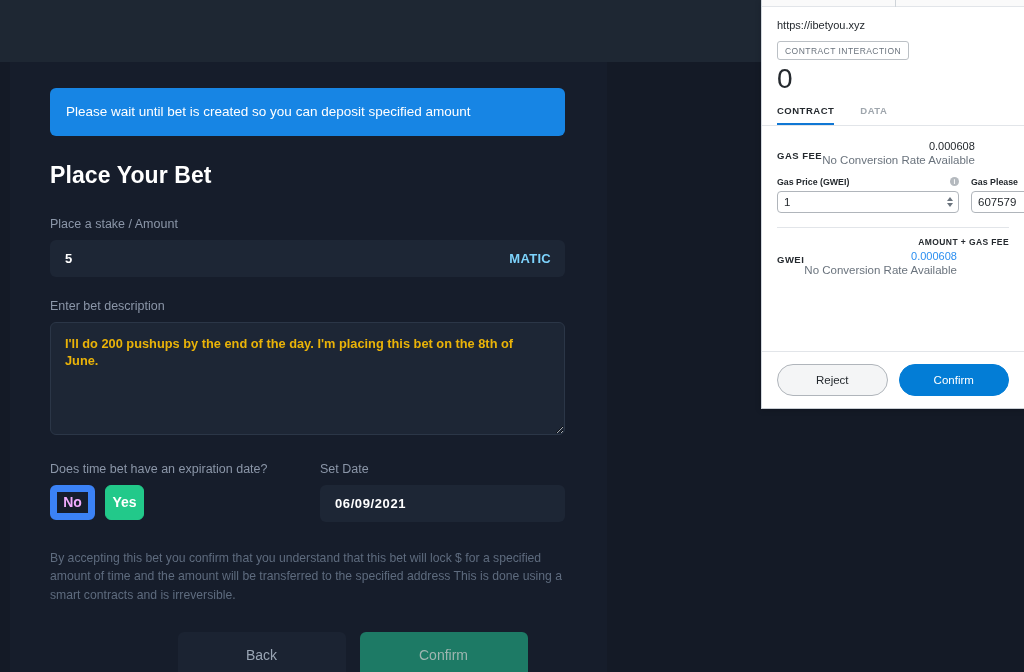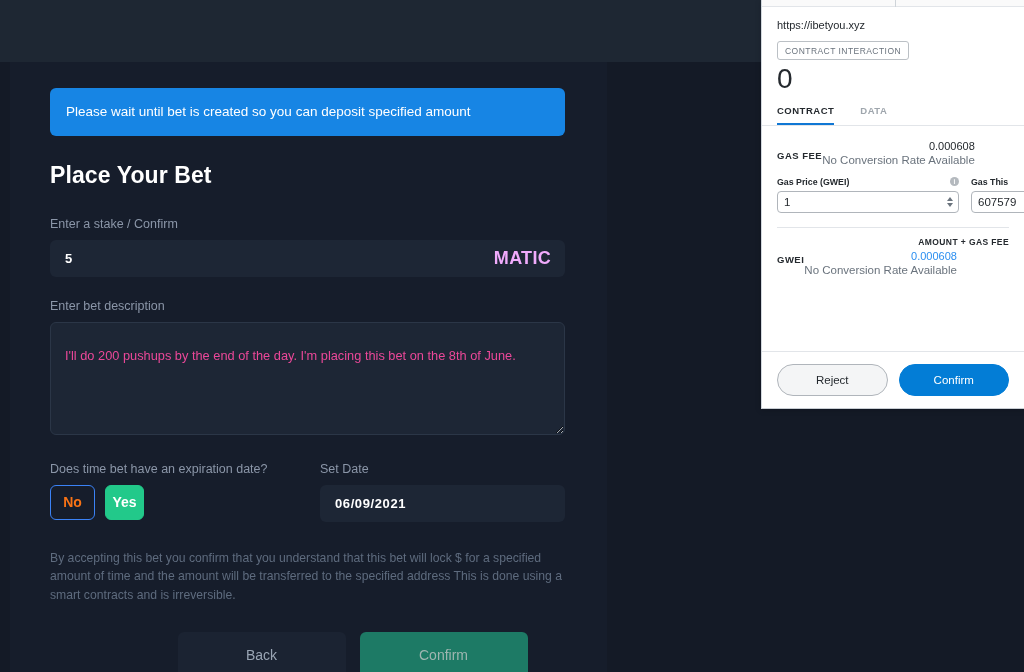--- a/index.html
+++ b/index.html
@@ -90,37 +90,37 @@
     background: transparent;
     border: none;
     outline: none;
     color: #ffffff;
     font-size: 13px;
     font-weight: bold;
     font-family: "Liberation Sans", sans-serif;
   }
 
   #stake-currency {
-    color: #f0abfc;
-    font-size: 18px;
+    color: #7dd3fc;
+    font-size: 13px;
     font-weight: bold;
     letter-spacing: 0.3px;
   }
 
   #desc-textarea {
     width: 100%;
     height: 113px;
     background: #1d2635;
     border: 1px solid #2b3647;
     border-radius: 6px;
-    color: #ec4899;
+    color: #eab308;
     font-size: 12.8px;
-    font-weight: normal;
-    font-family: "Liberation Sans", sans-serif;
-    padding: 24px 14px;
+    font-weight: bold;
+    font-family: "Liberation Sans", sans-serif;
+    padding: 12px 14px;
     outline: none;
     resize: vertical;
     line-height: 1.35;
     margin-bottom: 23px;
   }
 
   #expiry-row {
     display: flex;
     gap: 0;
     margin-bottom: 27px;
@@ -143,22 +143,22 @@
     font-weight: bold;
     cursor: pointer;
     display: flex;
     align-items: center;
     justify-content: center;
     font-family: "Liberation Sans", sans-serif;
   }
 
   #toggle-no {
     background: #161d2b;
-    border: 1px solid #3b82f6;
-    color: #f97316;
+    border: 7px solid #3b82f6;
+    color: #f0abfc;
   }
 
   #toggle-yes {
     background: #22c98a;
     border: 1px solid #22c98a;
     color: #ffffff;
     width: 39px;
   }
 
   #date-field {
@@ -463,21 +463,21 @@
   <div id="dapp-topbar"></div>
   <div id="dapp-leftstrip"></div>
 
   <div id="bet-card">
     <div class="card-inner">
 
       <div id="alert-banner">Please wait until bet is created so you can deposit specified amount</div>
 
       <div id="page-title">Place Your Bet</div>
 
-      <div class="field-label">Enter a stake / Confirm</div>
+      <div class="field-label">Place a stake / Amount</div>
       <div id="stake-field">
         <input id="stake-input" type="text" value="5" style="">
         <span id="stake-currency">MATIC</span>
       </div>
 
       <div class="field-label">Enter bet description</div>
       <textarea id="desc-textarea" placeholder="Enter bet description" style="">I'll do 200 pushups by the end of the day. I'm placing this bet on the 8th of June.</textarea>
 
       <div id="expiry-row">
         <div id="expiry-col">
@@ -542,21 +542,21 @@
         <div class="mm-spinner">
           <input type="text" value="1" style="">
           <span class="mm-spin-arrows">
             <span class="arrow-up"></span>
             <span class="arrow-down"></span>
           </span>
         </div>
       </div>
       <div class="mm-gas-col">
         <div class="mm-gas-label-row">
-          <span class="mm-gas-label">Gas This</span>
+          <span class="mm-gas-label">Gas Please</span>
 
         </div>
         <div class="mm-spinner">
           <input type="text" value="607579" style="">
 
         </div>
       </div>
     </div>
 
     <div id="mm-divider"></div>

